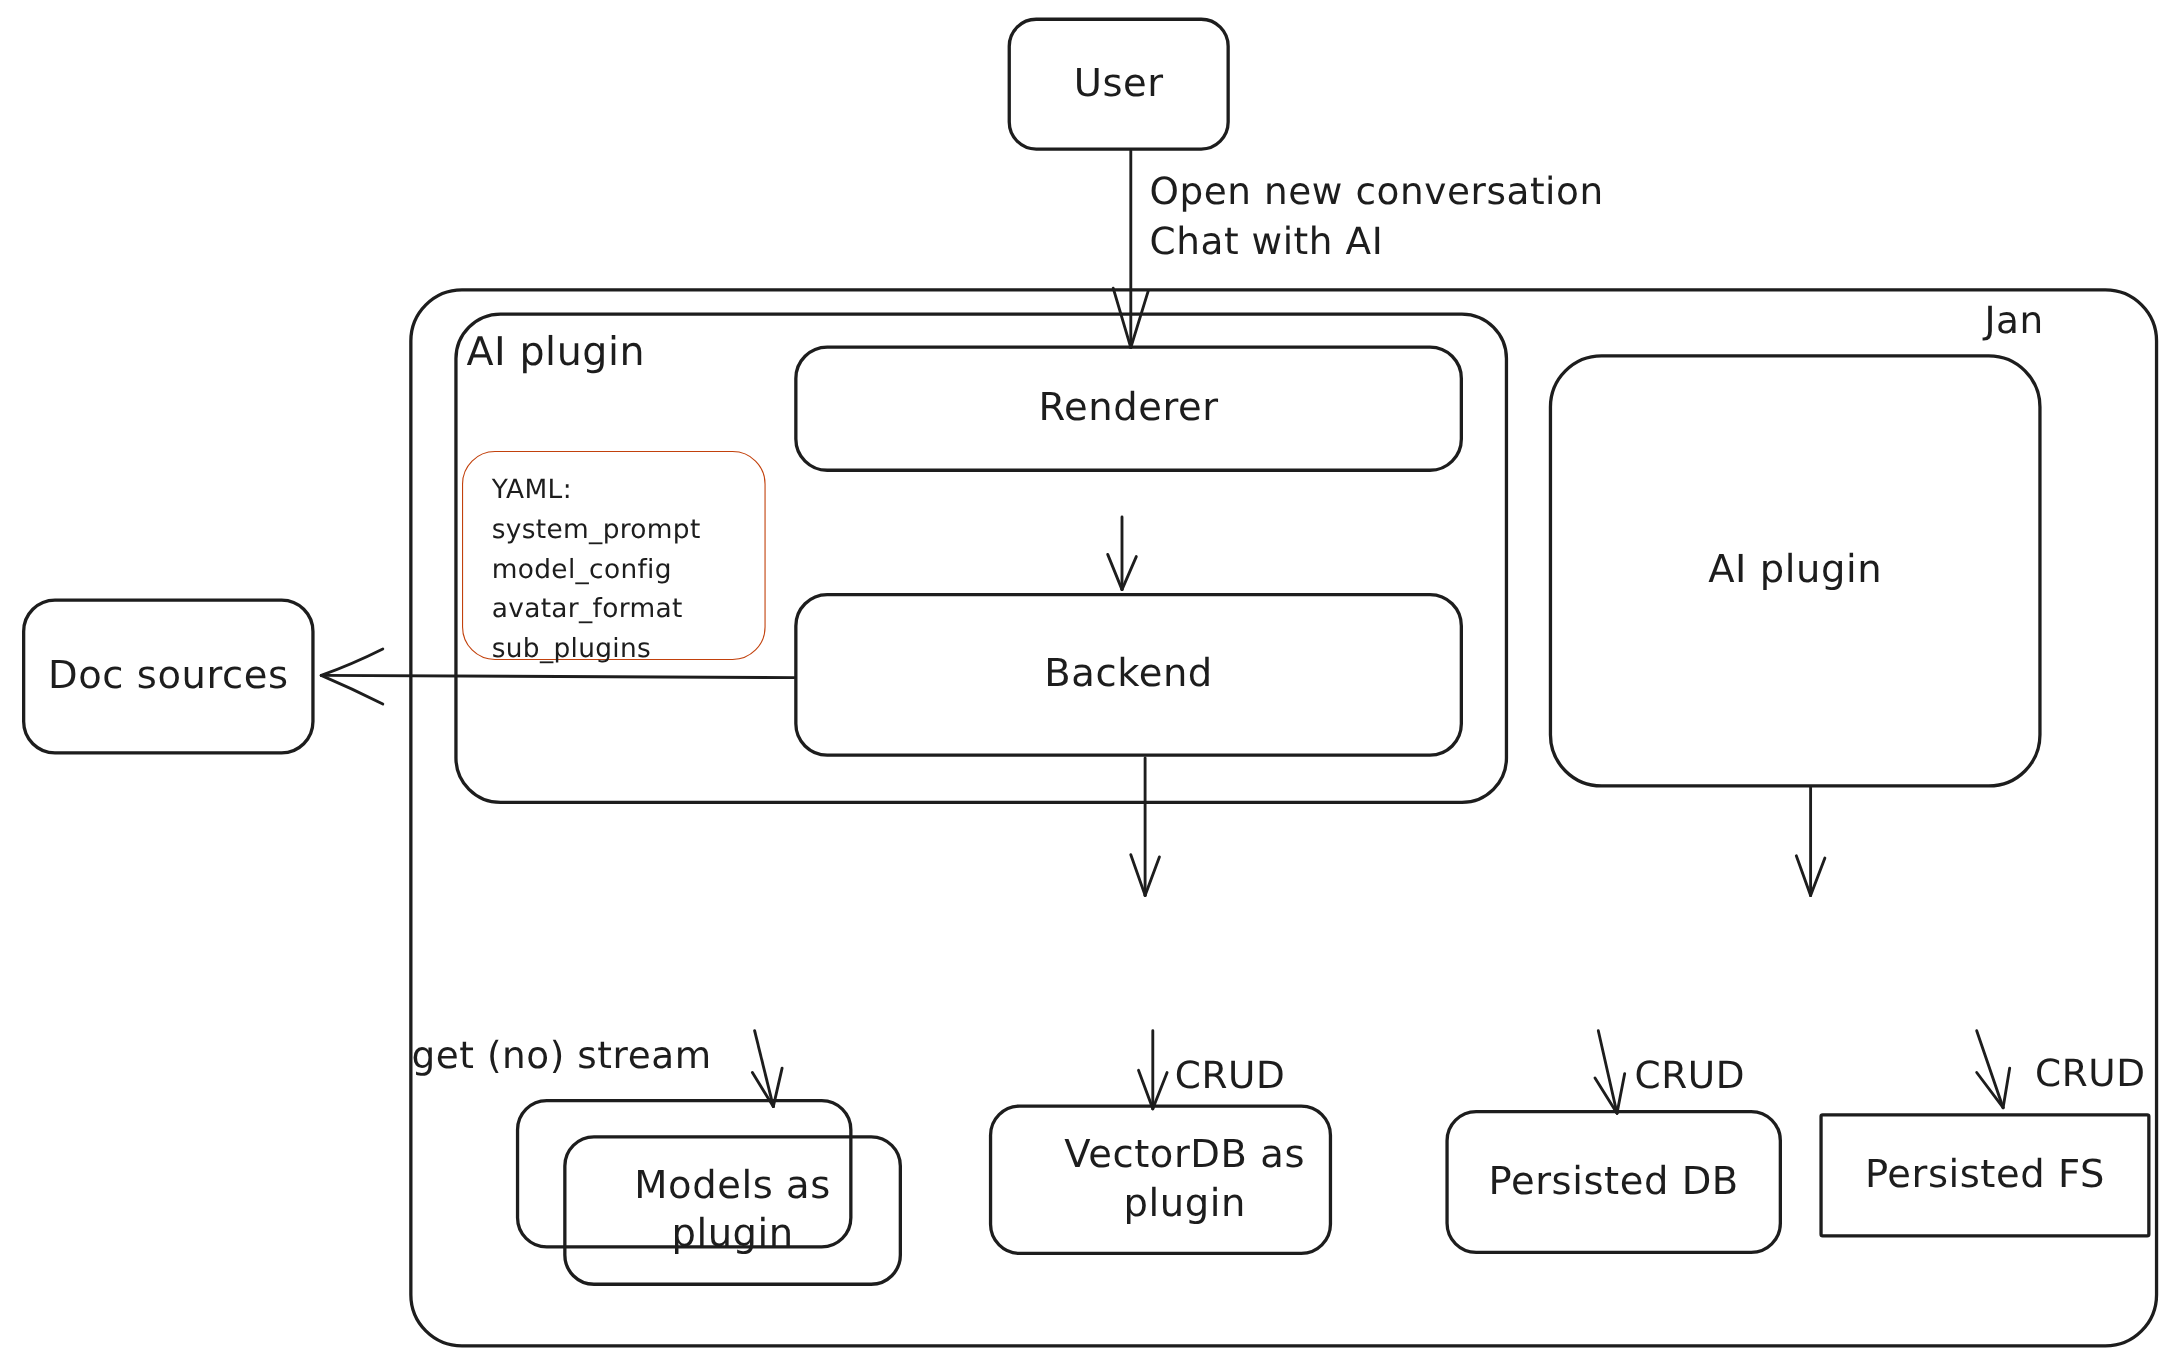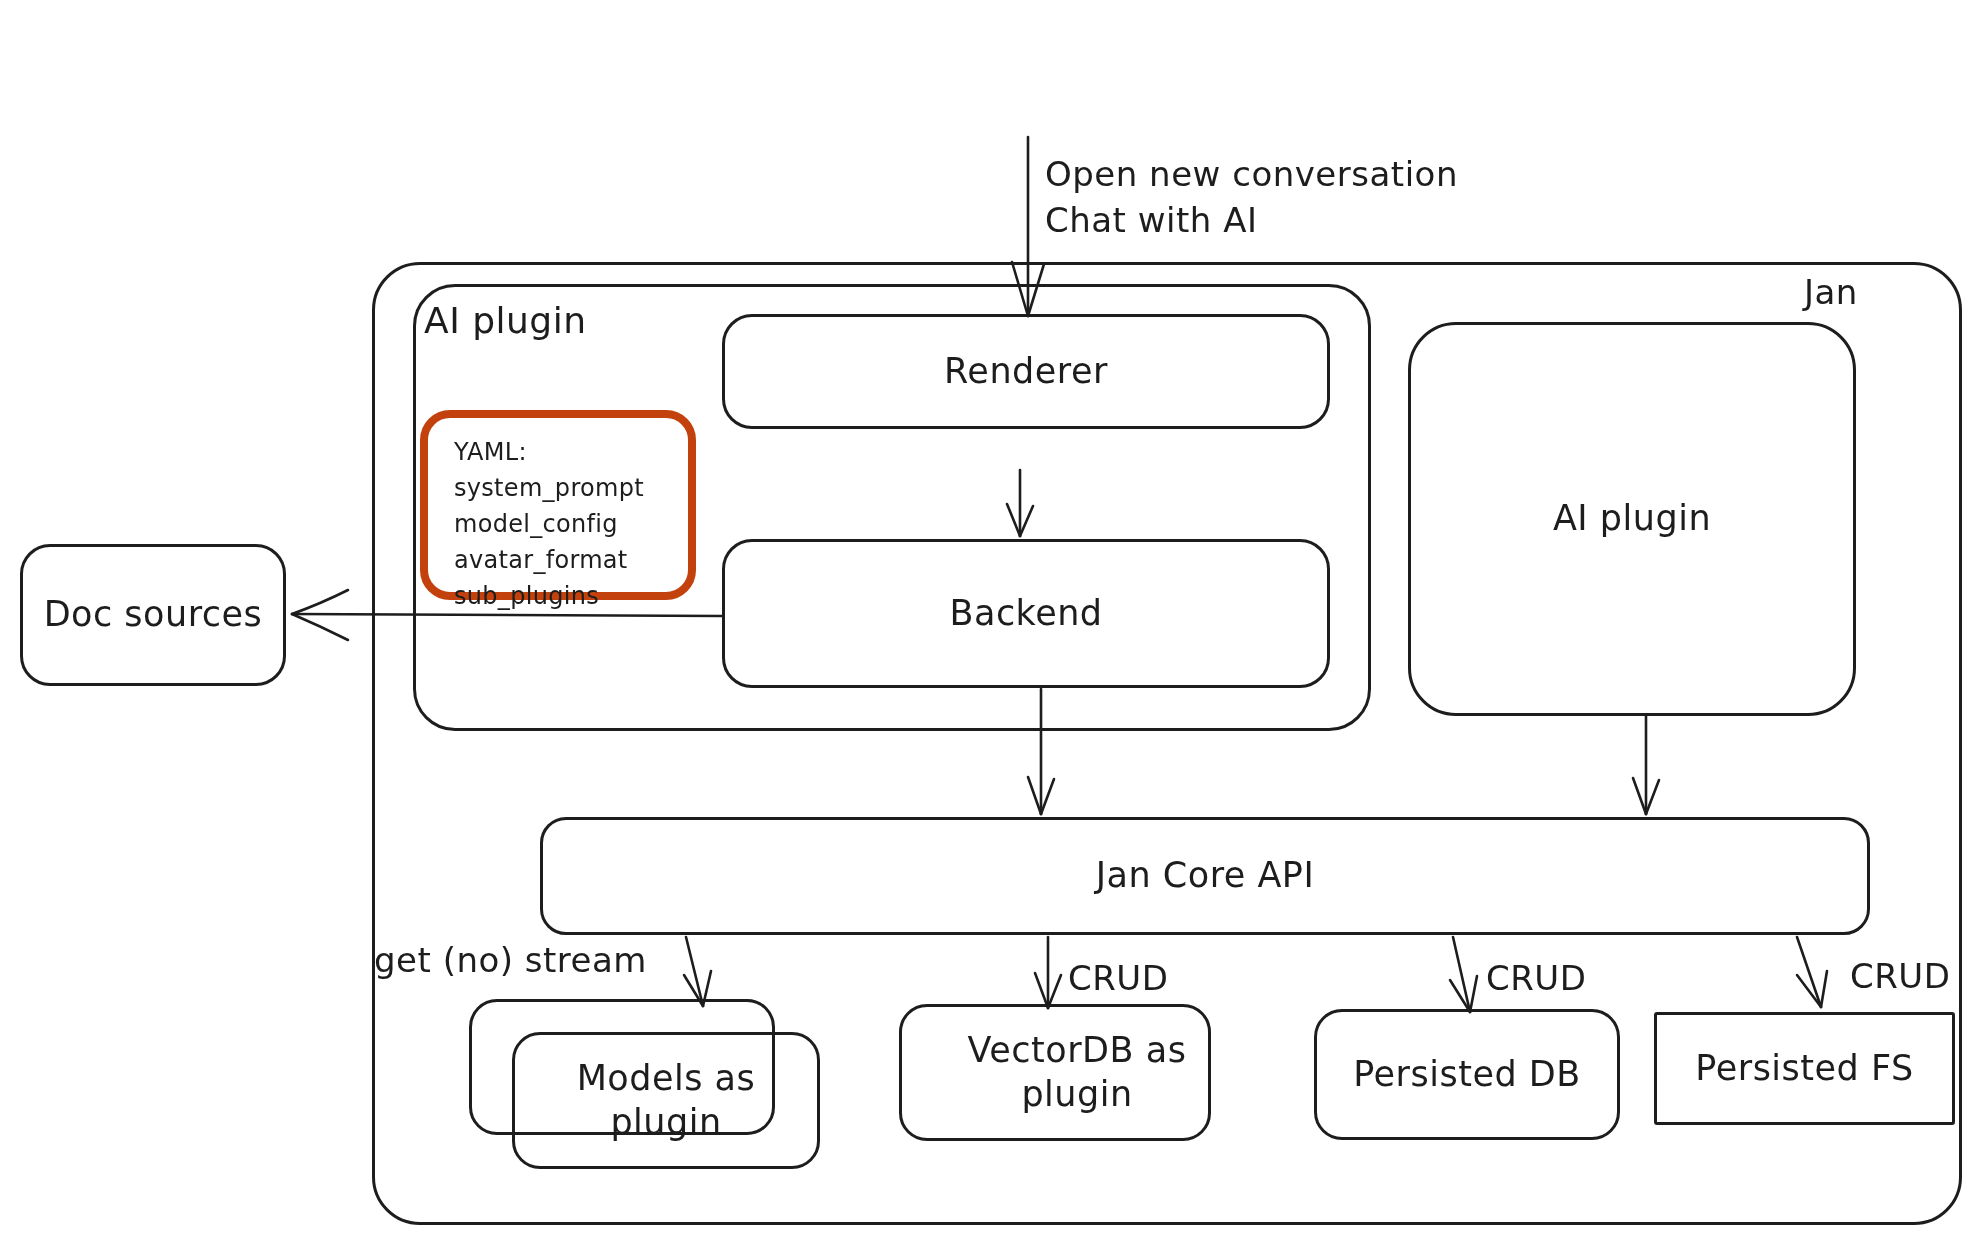--- a/index.html
+++ b/index.html
@@ -12,33 +12,36 @@
     background:transparent;display:flex;align-items:center;justify-content:center;
     text-align:center;box-sizing:border-box;z-index:1;
   }
   .box .lbl{font-size:35px;letter-spacing:.5px;line-height:1.25;padding:0 18px;}
   .container{z-index:0;}
   .floating-label{
     position:absolute;font-size:34px;letter-spacing:.5px;z-index:3;white-space:nowrap;
   }
   .pre{white-space:pre-line;line-height:1.35;}
   .yaml{
-    position:absolute;border:8px solid #c2410c;border-radius:30px;background:transparent;
+    position:absolute;border:1px solid #c2410c;border-radius:30px;background:transparent;
     box-sizing:border-box;z-index:1;padding:16px 10px 10px 26px;
     font-size:24px;line-height:1.5;letter-spacing:.3px;
   }
   .yaml div{white-space:nowrap;}
   svg.arrows{position:absolute;left:0;top:0;z-index:2;pointer-events:none;}
   svg.arrows path{stroke:#1d1d1d;stroke-width:2.6;fill:none;stroke-linecap:round;}
 </style>
 </head>
 <body>
 
 <div class="canvas">
 
+  <div class="box" style="left:916px;top:16px;width:202px;height:121px;border-radius:26px;">
+    <span class="lbl">User</span>
+  </div>
 
   <div class="box container" style="left:372px;top:262px;width:1590px;height:963px;border-radius:48px;"></div>
   <div class="floating-label" style="left:1804px;top:272px;">Jan</div>
 
   <div class="box container" style="left:413px;top:284px;width:958px;height:447px;border-radius:42px;"></div>
   <div class="floating-label" style="left:424px;top:300px;font-size:36px;">AI plugin</div>
 
   <div class="yaml" style="left:420px;top:410px;width:276px;height:190px;">
     <div>YAML:</div>
     <div>system_prompt</div>
@@ -56,23 +59,20 @@
   </div>
 
   <div class="box" style="left:1408px;top:322px;width:448px;height:394px;border-radius:48px;">
     <span class="lbl">AI plugin</span>
   </div>
 
   <div class="box" style="left:20px;top:544px;width:266px;height:142px;">
     <span class="lbl">Doc sources</span>
   </div>
 
-  <div class="box" style="left:540px;top:817px;width:1330px;height:118px;border-radius:26px;">
-    <span class="lbl">Jan Core API</span>
-  </div>
 
   <div class="box" style="left:469px;top:999px;width:306px;height:136px;border-radius:28px;"></div>
   <div class="box" style="left:512px;top:1032px;width:308px;height:137px;border-radius:28px;">
     <span class="lbl" style="max-width:230px;">Models as plugin</span>
   </div>
 
   <div class="box" style="left:899px;top:1004px;width:312px;height:137px;border-radius:28px;padding-left:44px;">
     <span class="lbl" style="max-width:240px;">VectorDB as plugin</span>
   </div>
 

